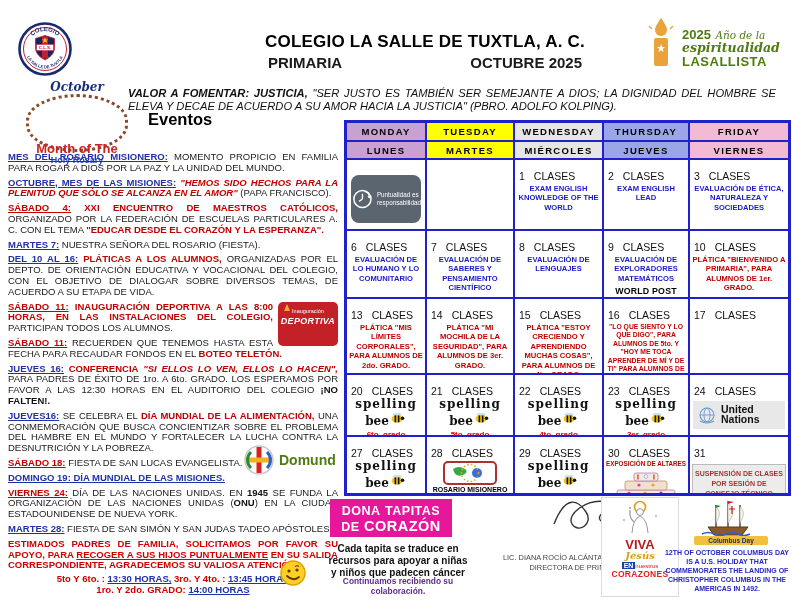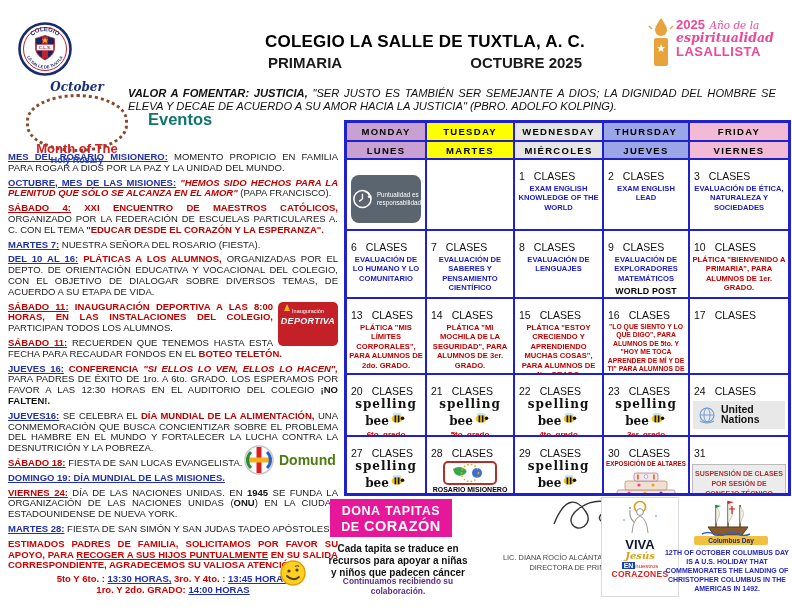--- a/index.html
+++ b/index.html
@@ -6,32 +6,32 @@
   .page{position:relative;width:792px;height:612px;background:#fff;overflow:hidden;
         font-family:"Liberation Sans",sans-serif;color:#1a1a1a;}
   
   .school-title{position:absolute;left:250px;top:32px;width:350px;text-align:center;
         font-weight:bold;font-size:17px;letter-spacing:.2px;color:#000;}
   .sub-title{position:absolute;left:250px;top:54px;width:350px;display:flex;justify-content:space-between;
         font-weight:bold;font-size:15px;color:#1a1a1a;padding:0 18px;box-sizing:border-box;}
   .valor{position:absolute;left:128px;top:76px;width:648px;font-size:11.2px;font-style:italic;
         text-align:justify;line-height:1.18;color:#111;}
   .valor b{font-weight:bold;}
-  .emblem{position:absolute;left:648px;top:16px;width:142px;display:flex;align-items:flex-start;gap:2px;color:#ec4899;}
+  .emblem{position:absolute;left:648px;top:16px;width:142px;display:flex;align-items:flex-end;gap:8px;color:#4d7c0f;}
   .emblem .tx{line-height:1.02;text-align:left;}
   .emblem .y{font-weight:bold;font-size:13px;}
   .emblem .it{font-family:"DejaVu Serif",serif;font-style:italic;font-size:10.5px;}
   .emblem .it2{font-family:"DejaVu Serif",serif;font-style:italic;font-weight:bold;font-size:12.5px;}
   .emblem .las{font-weight:bold;font-size:13px;letter-spacing:.5px;}
   .oct-badge{position:absolute;left:26px;top:94px;width:96px;height:52px;border:3px dotted #8a4a2a;
         border-radius:50%/46%;display:flex;flex-direction:column;align-items:center;justify-content:center;background:#fff;}
   .oct-badge .l1{font-family:"DejaVu Serif",serif;font-style:italic;font-weight:bold;font-size:12px;color:#1a2f7a;line-height:1;}
   .oct-badge .l2{font-weight:bold;font-size:13px;color:#cc2222;line-height:1.2;margin-top:48px;}
   .oct-badge .l3{font-weight:bold;font-size:9px;color:#2244cc;line-height:1;}
-  .events-title{position:absolute;left:148px;top:110px;font-weight:bold;font-size:16.5px;color:#0f766e;}
+  .events-title{position:absolute;left:148px;top:110px;font-weight:bold;font-size:16.5px;color:#000000;}
   
   .leftcol{position:absolute;left:8px;top:152px;width:330px;font-size:9.5px;line-height:10.8px;}
   .ev{margin:0 0 4px 0;text-align:justify;}
   .h-blue{color:#2230A8;font-weight:bold;text-decoration:underline;}
   .h-red{color:#C00000;font-weight:bold;text-decoration:underline;}
   .red-b{color:#C00000;font-weight:bold;}
   .red-bi{color:#C00000;font-weight:bold;font-style:italic;}
   .blk-b{font-weight:bold;color:#111;}
   .deportiva{float:right;width:60px;height:44px;background:#c32027;border-radius:5px;margin:0 0 2px 5px;
         color:#fff;text-align:center;padding-top:4px;box-sizing:border-box;position:relative;}
@@ -82,21 +82,21 @@
   .dona .d1{font-weight:900;font-size:12.5px;letter-spacing:.5px;}
   .dona .d2{font-weight:900;font-size:14.5px;letter-spacing:.5px;}
   .dona-body{position:absolute;left:328px;top:543px;width:140px;font-weight:bold;font-size:10px;
         line-height:1.2;text-align:center;color:#111;}
   .dona-foot{position:absolute;left:330px;top:576px;width:136px;font-weight:bold;font-size:8.4px;
         line-height:1.2;text-align:center;color:#5B2D8E;}
   .sig-squiggle{position:absolute;left:548px;top:490px;}
   .sig-name{position:absolute;left:487px;top:553px;width:178px;text-align:center;font-size:7.4px;color:#444;line-height:1.35;}
   .viva{position:absolute;left:601px;top:497px;width:78px;height:100px;border:1px solid #dcdcdc;background:#fff;
         text-align:center;box-sizing:border-box;padding-top:2px;}
-  .viva .v1{font-weight:900;font-size:13px;color:#0f172a;line-height:1;}
+  .viva .v1{font-weight:900;font-size:13px;color:#b91c1c;line-height:1;}
   .viva .v2{font-family:"DejaVu Serif",serif;font-style:italic;font-weight:bold;font-size:10px;color:#d4a017;line-height:1.05;}
   .viva .v3{font-size:7px;line-height:1.2;}
   .viva .v3 .en{background:#1a3fae;color:#fff;font-weight:bold;padding:0 2px;}
   .viva .v3 .nu{color:#cc2020;font-size:6px;}
   .viva .v4{font-weight:800;font-size:8.5px;color:#e02020;letter-spacing:.3px;line-height:1.1;}
   .colu-ship{position:absolute;left:700px;top:499px;}
   .colu-cap{position:absolute;left:694px;top:536px;width:74px;background:#f0c040;color:#1a2a6e;font-weight:bold;
         font-size:6.5px;text-align:center;border-radius:2px;padding:1px 0;}
   .colu-text{position:absolute;left:664px;top:549px;width:126px;color:#2626C0;font-weight:bold;font-size:7px;
         line-height:1.28;text-align:center;}

